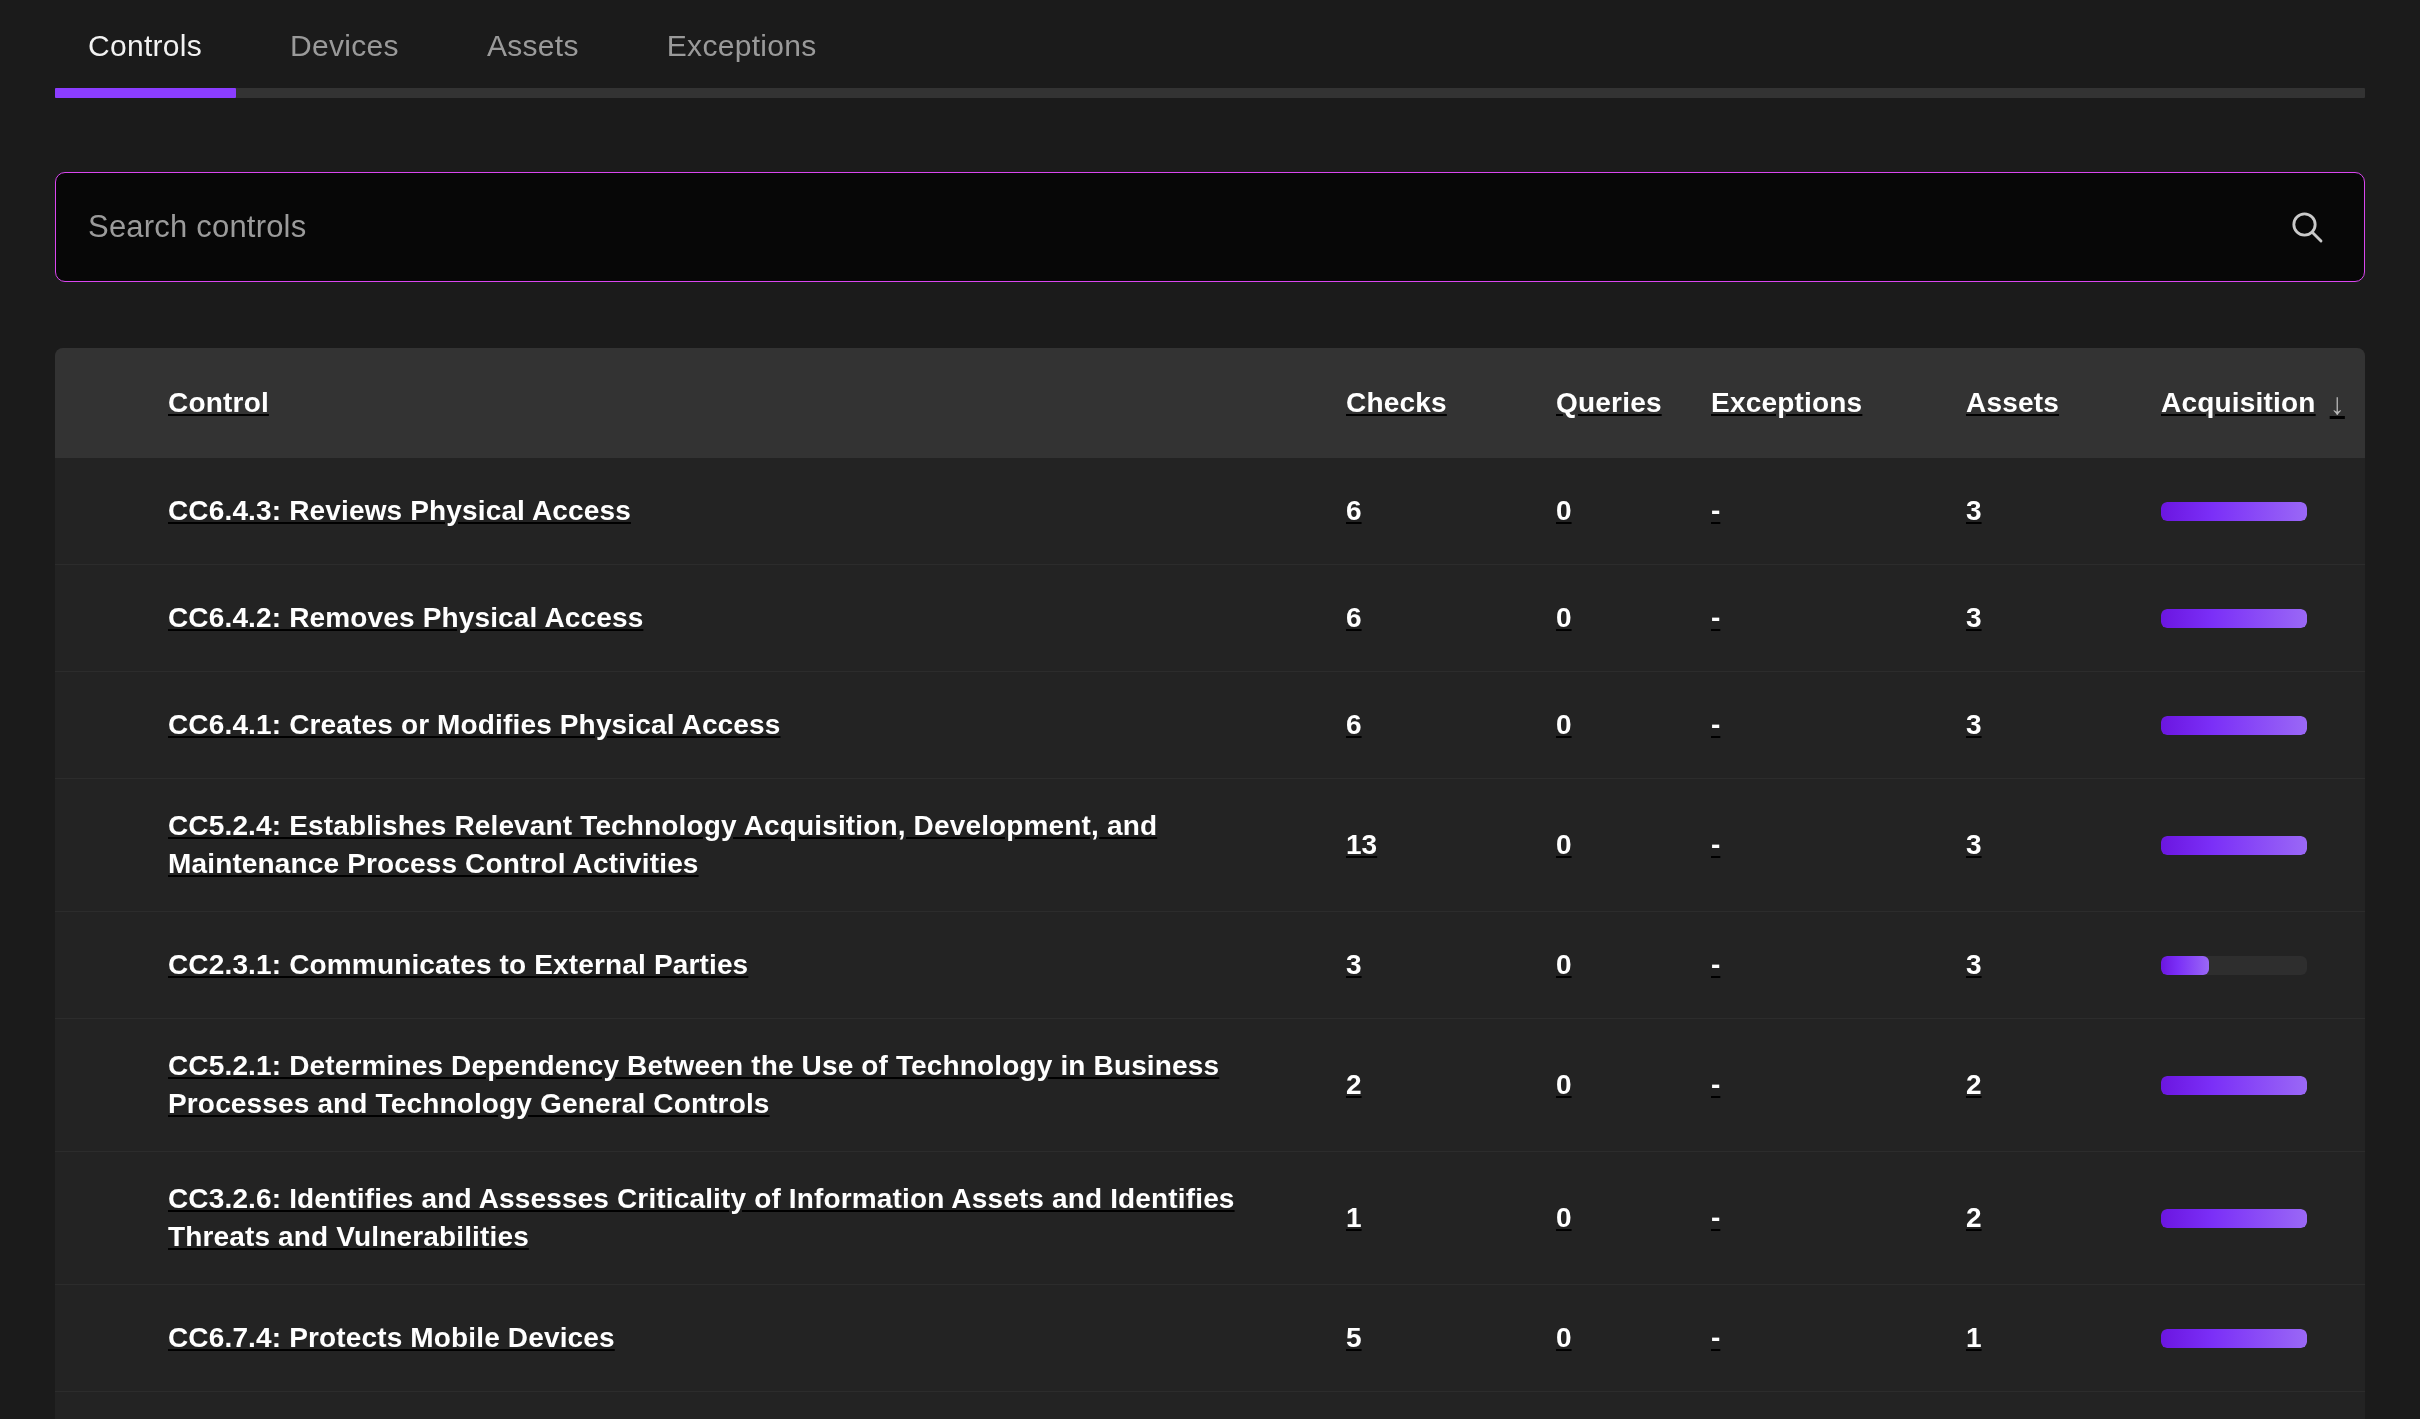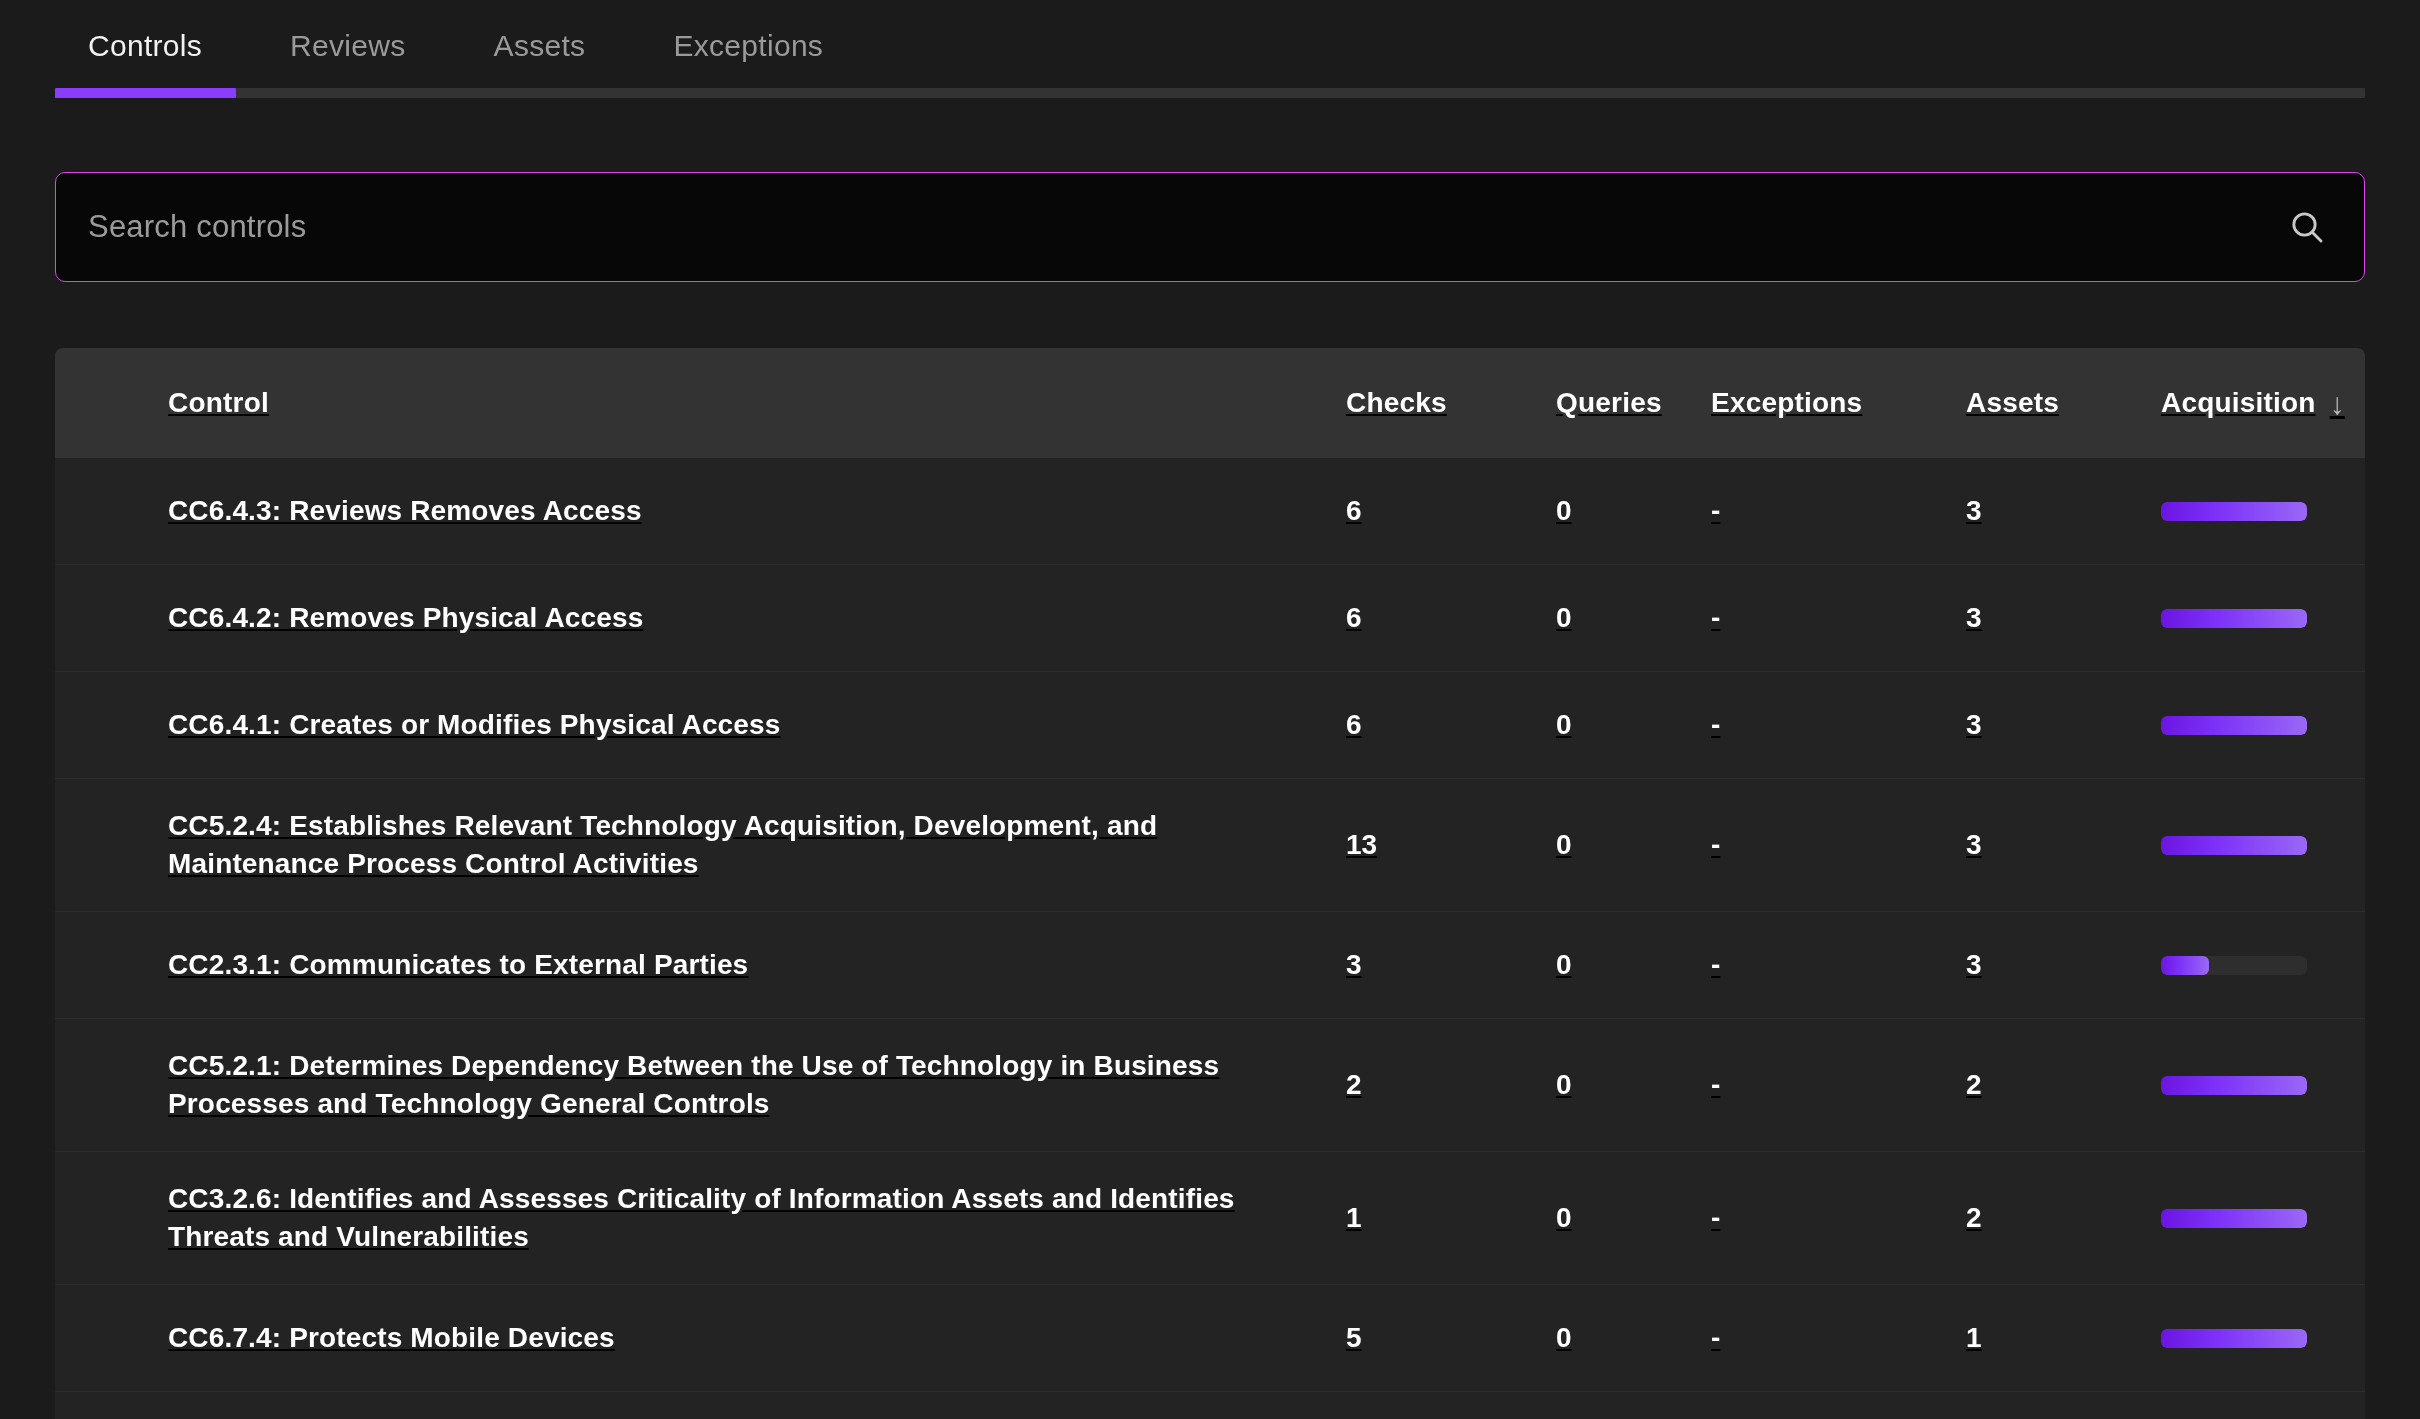--- a/index.html
+++ b/index.html
@@ -214,21 +214,21 @@
 <body>
 
 <div class="page">
 
   <div class="tabbar">
     <div class="tabs" id="tabs-container">
         <div class="tab active">
           <span>Controls</span>
         </div>
         <div class="tab">
-          <span>Reviews</span>
+          <span>Devices</span>
         </div>
         <div class="tab">
           <span>Assets</span>
         </div>
         <div class="tab">
           <span>Exceptions</span>
         </div>
       </div>
     <div class="tab-track">
       <div class="tab-indicator"></div>
@@ -262,21 +262,21 @@
       <div class="th col-assets">
         <span>Assets</span>
       </div>
       <div class="th col-completion">
         <span>Acquisition</span>
         <span class="sort-arrow">↓</span>
       </div>
     </div>
     <div class="tbody" id="rows-container">
         <div class="row">
-          <div class="cell-control">CC6.4.3: Reviews Removes Access</div>
+          <div class="cell-control">CC6.4.3: Reviews Physical Access</div>
           <div class="cell-num cell-checks">6</div>
           <div class="cell-num cell-queries">0</div>
           <div class="cell-num cell-exceptions">-</div>
           <div class="cell-num cell-assets">3</div>
           <div class="cell-completion">
             <div class="bar-track">
               <div class="bar-fill" style="width: 100%;"></div>
             </div>
           </div>
         </div>

